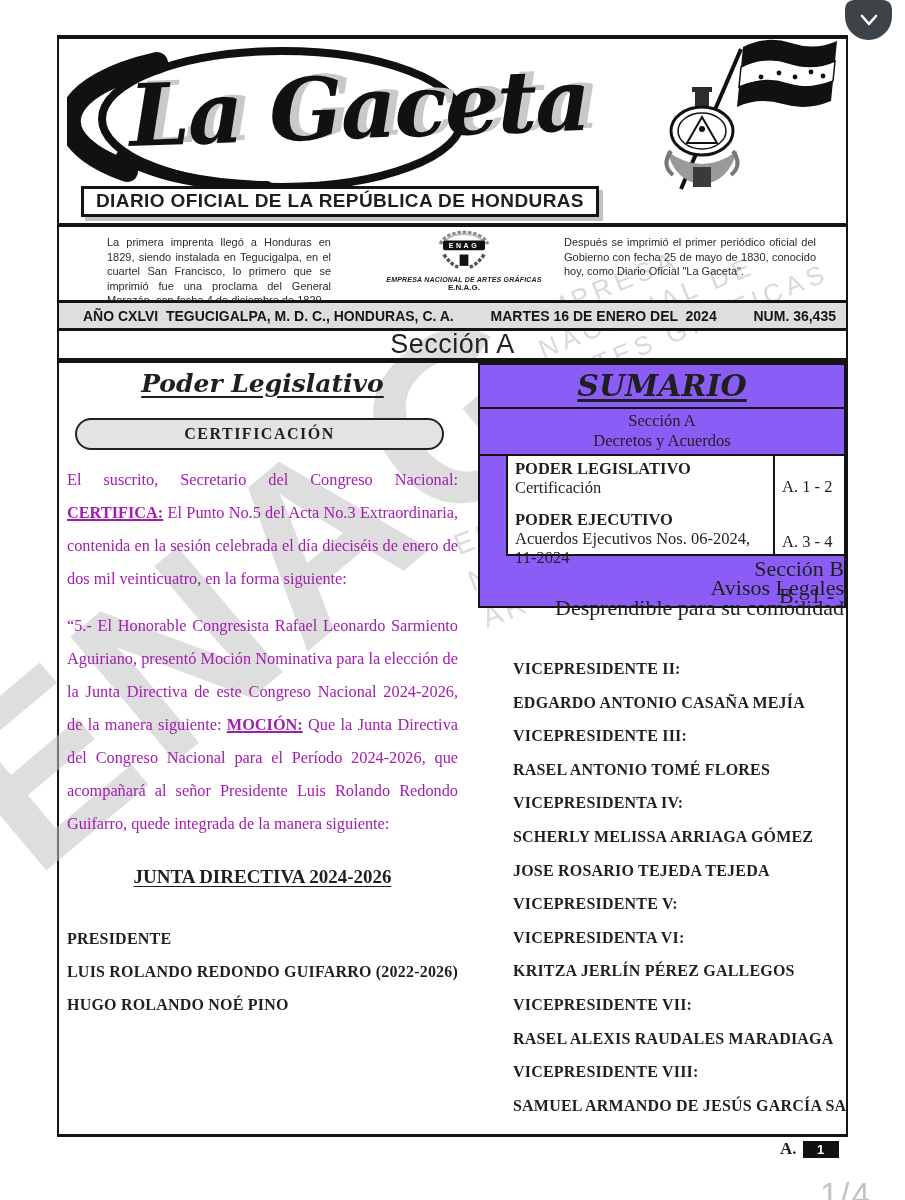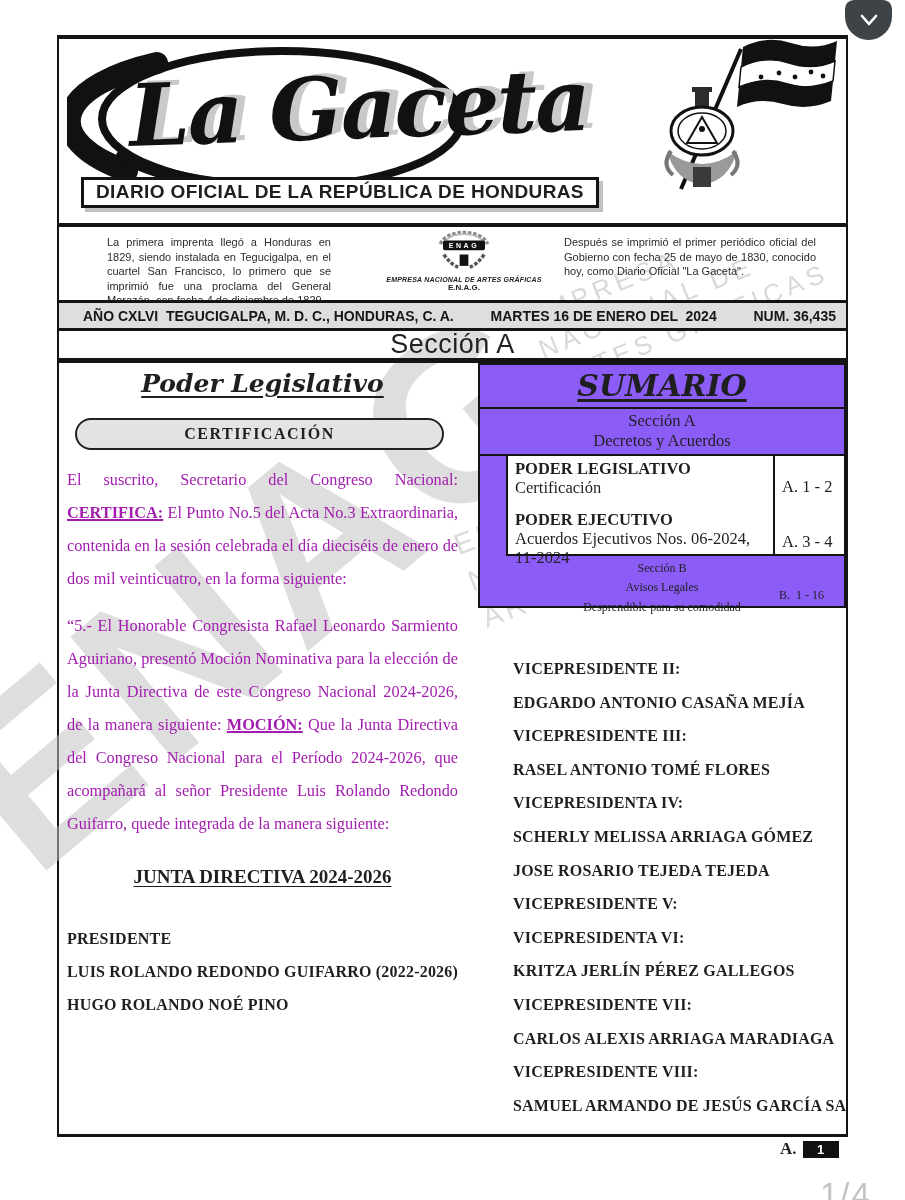--- a/index.html
+++ b/index.html
@@ -23,21 +23,21 @@
     transform:rotate(-21deg); opacity:.6; line-height:39px; }
 
   section { position:relative; z-index:1; }
 
   
   .masthead { height:188px; border-bottom:4px solid #141414; position:relative; background:transparent; }
   .gaceta-logo { position:absolute; left:8px; top:2px; width:500px; height:160px; }
   .gaceta-title { position:absolute; left:70px; top:18px; font-family:"DejaVu Serif", serif;
     font-style:italic; font-weight:bold; font-size:86px; letter-spacing:-2px;
     transform:rotate(-2deg); color:#111; text-shadow:9px -2px 0 #c9c9c9; white-space:nowrap; }
-  .diario-box { position:absolute; left:22px; top:138px; border:3px solid #141414;
+  .diario-box { position:absolute; left:22px; top:147px; border:3px solid #141414;
     background:#fff; padding:1px 12px 2px 12px; font-family:"Liberation Sans", sans-serif;
     font-weight:bold; font-size:19px; letter-spacing:.4px; box-shadow:4px 4px 0 #c2c2c2;
     white-space:nowrap; }
 
   
   .info-row { height:73px; position:relative; font-family:"Liberation Sans", sans-serif; }
   .note { position:absolute; top:8px; font-size:11px; line-height:14.5px; color:#2b2b2b;
     text-align:justify; }
   .note-left { left:48px; width:224px; }
   .note-right { left:505px; width:252px; }
@@ -85,21 +85,21 @@
   .sumario-subhead { text-align:center; font-size:16.5px; line-height:20px;
     padding:2px 0 3px 0; border-bottom:2px solid #141414; }
   .sumario-table { margin-left:26px; background:#fff; border-left:2px solid #141414;
     border-bottom:2px solid #141414; display:flex; height:100px; }
   .sumario-main { flex:1; padding:3px 0 0 7px; font-size:16.5px; line-height:19px; }
   .sumario-main .grp2 { margin-top:13px; }
   .sumario-main b { font-weight:bold; }
   .sumario-pages { width:71px; border-left:2px solid #141414; position:relative; font-size:16.5px; }
   .pg-a { position:absolute; left:7px; top:21px; white-space:pre; }
   .pg-b { position:absolute; left:7px; bottom:2px; white-space:pre; }
-  .sumario-secb { position:relative; text-align:center; font-size:12px; line-height:19.3px;
+  .sumario-secb { position:relative; text-align:right; font-size:22px; line-height:19.3px;
     padding-top:3px; }
   .secb-pages { position:absolute; left:299px; top:30px; white-space:pre; }
 
   .vice-list { margin-top:52px; list-style:none; }
   .vice-list li { height:33.6px; font-weight:bold; font-size:16px; letter-spacing:.2px; white-space:nowrap;margin-left:35px; }
 
   
   .footer-pg { position:absolute; left:780px; top:1139px; display:flex; align-items:center; z-index:2; }
   .footer-pg .prefix { font-weight:bold; font-size:17px; margin-right:6px; }
   .footer-pg .numbox { width:36px; height:17px; background:#111; color:#fff; text-align:center;
@@ -251,21 +251,21 @@
           <li>EDGARDO ANTONIO CASAÑA MEJÍA</li>
           <li>VICEPRESIDENTE III:</li>
           <li>RASEL ANTONIO TOMÉ FLORES</li>
           <li>VICEPRESIDENTA IV:</li>
           <li>SCHERLY MELISSA ARRIAGA GÓMEZ</li>
           <li>JOSE ROSARIO TEJEDA TEJEDA</li>
           <li>VICEPRESIDENTE V:</li>
           <li>VICEPRESIDENTA VI:</li>
           <li>KRITZA JERLÍN PÉREZ GALLEGOS</li>
           <li>VICEPRESIDENTE VII:</li>
-          <li>CARLOS ALEXIS ARRIAGA MARADIAGA</li>
+          <li>RASEL ALEXIS RAUDALES MARADIAGA</li>
           <li>VICEPRESIDENTE VIII:</li>
           <li>SAMUEL ARMANDO DE JESÚS GARCÍA SALGADO</li>
         </ul>
       </div>
     </section>
   </div>
 
   <div class="footer-pg">
     <span class="prefix">A.</span>
     <span class="numbox">1</span>

